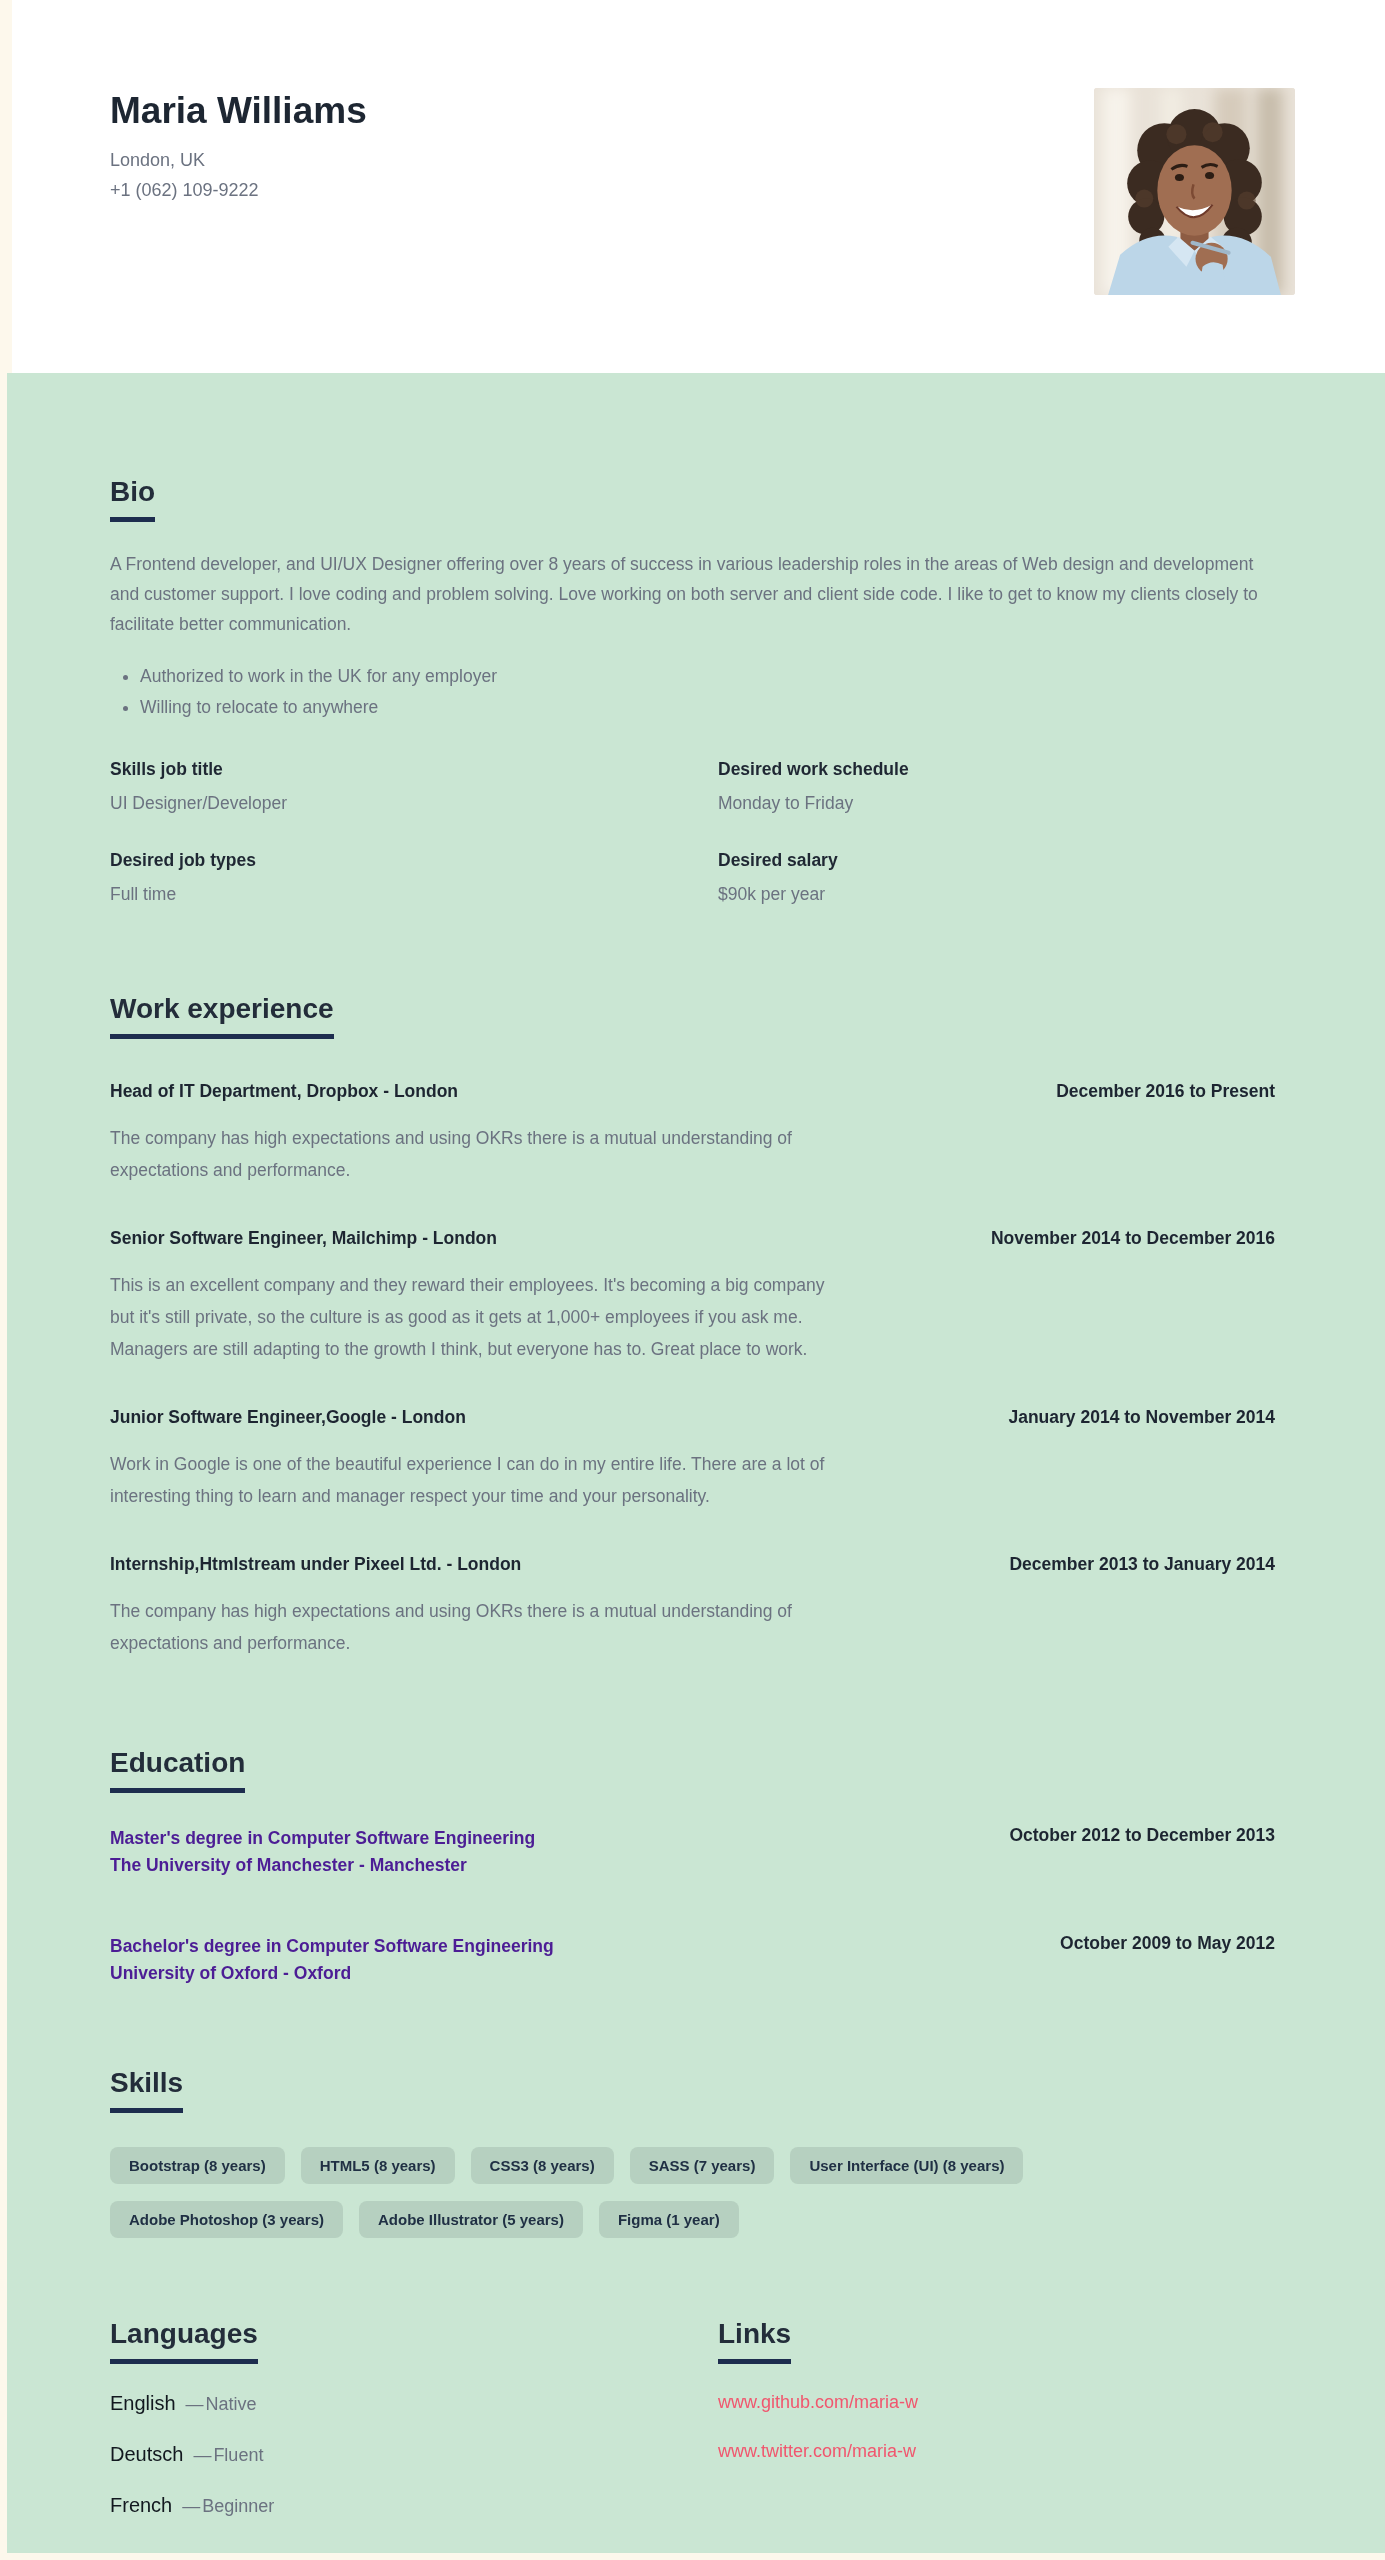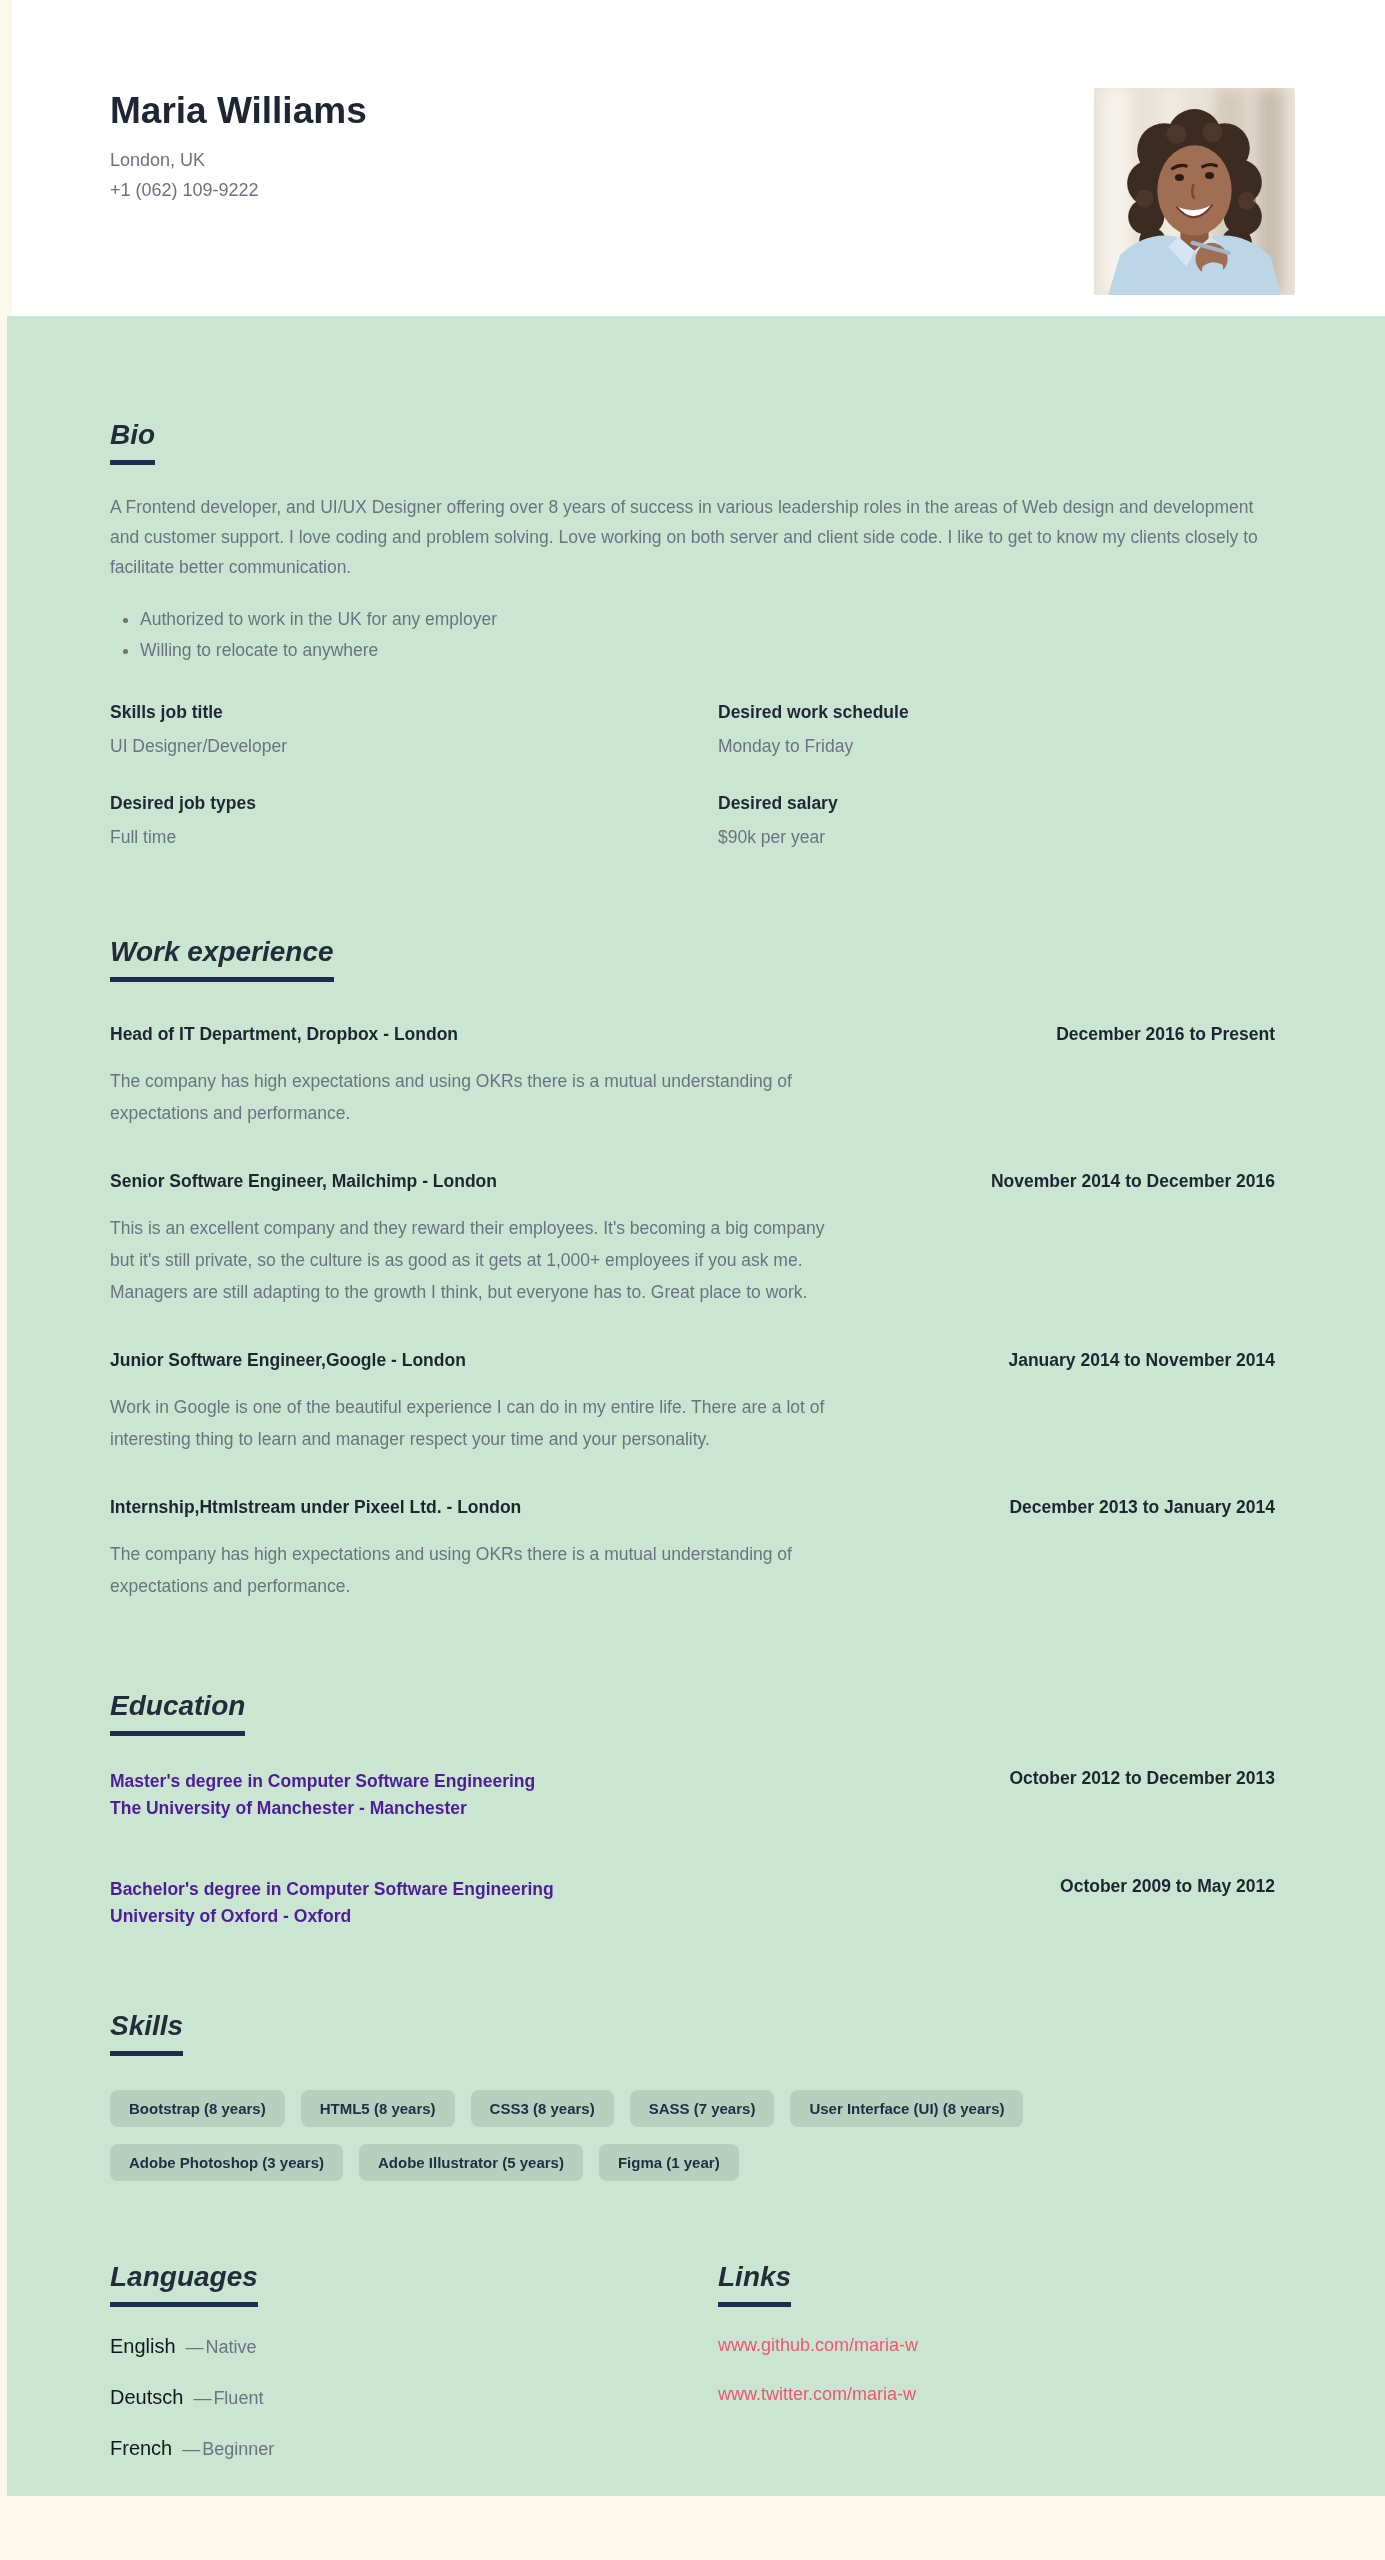--- a/index.html
+++ b/index.html
@@ -9,21 +9,21 @@
     background: #fdf8ec;
     font-family: "Liberation Sans", sans-serif;
     color: #1c2433;
     overflow: hidden;
   }
 
   
   .header {
     margin-left: 12px;
     background: #ffffff;
-    height: 316px;
+    height: 373px;
     position: relative;
     padding: 90px 0 0 98px;
   }
   .name {
     font-size: 37px;
     font-weight: 700;
     color: #1d2632;
     margin: 0;
   }
   .contact { margin-top: 13px; }
@@ -51,21 +51,20 @@
   }
 
   .section-heading {
     display: inline-block;
     margin: 0;
     font-size: 28px;
     font-weight: 600;
     color: #232d3a;
     padding-bottom: 9px;
     border-bottom: 5px solid #1d2d4e;
-    font-style: italic;
   }
 
   .bio-paragraph {
     margin-top: 27px;
     max-width: 1170px;
     font-size: 17.5px;
     line-height: 30px;
     color: #6b7280;
   }
   .bio-bullets {

